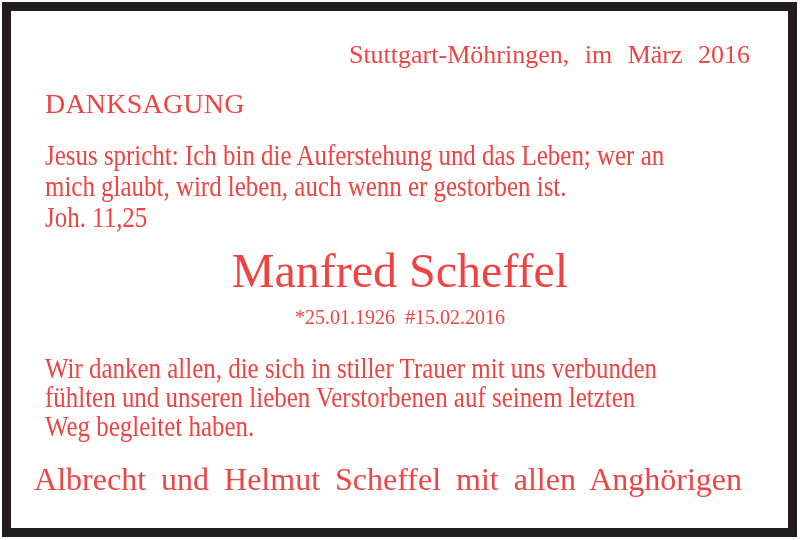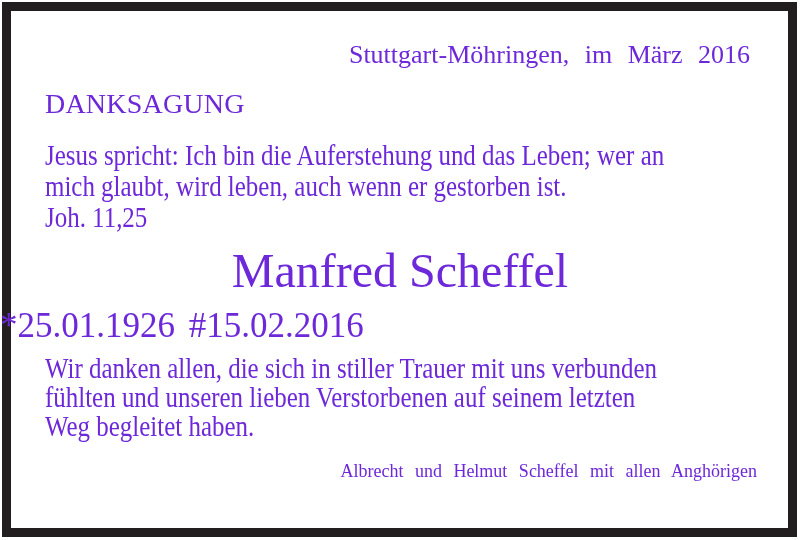--- a/index.html
+++ b/index.html
@@ -6,21 +6,21 @@
     margin: 0;
     padding: 0;
     background: #ffffff;
   }
   .page {
     position: relative;
     width: 800px;
     height: 540px;
     background: #ffffff;
     font-family: "Liberation Serif", "DejaVu Serif", serif;
-    color: #6d28d9;
+    color: #ef4444;
     overflow: hidden;
   }
   .frame {
     position: absolute;
     left: 2px;
     top: 2px;
     right: 3px;
     bottom: 3px;
     border: 9px solid #221e1f;
     pointer-events: none;
@@ -63,37 +63,37 @@
     width: 100%;
     text-align: center;
     font-size: 48px;
     white-space: nowrap;
   }
   .life-dates {
     position: absolute;
     top: 306px;
     left: 0;
     width: 100%;
-    text-align: left;
-    font-size: 35px;
+    text-align: center;
+    font-size: 20px;
     word-spacing: 5px;
     white-space: nowrap;
   }
   .thanks {
     position: absolute;
     top: 354px;
     left: 45px;
     font-size: 29px;
     line-height: 29px;
   }
   .signature {
     position: absolute;
     top: 461px;
-    right: 43px;
-    font-size: 18px;
+    right: 58px;
+    font-size: 32px;
     word-spacing: 7px;
     white-space: nowrap;
   }
 </style>
 </head>
 <body>
 
 <div class="page">
   <div class="frame"></div>
 

